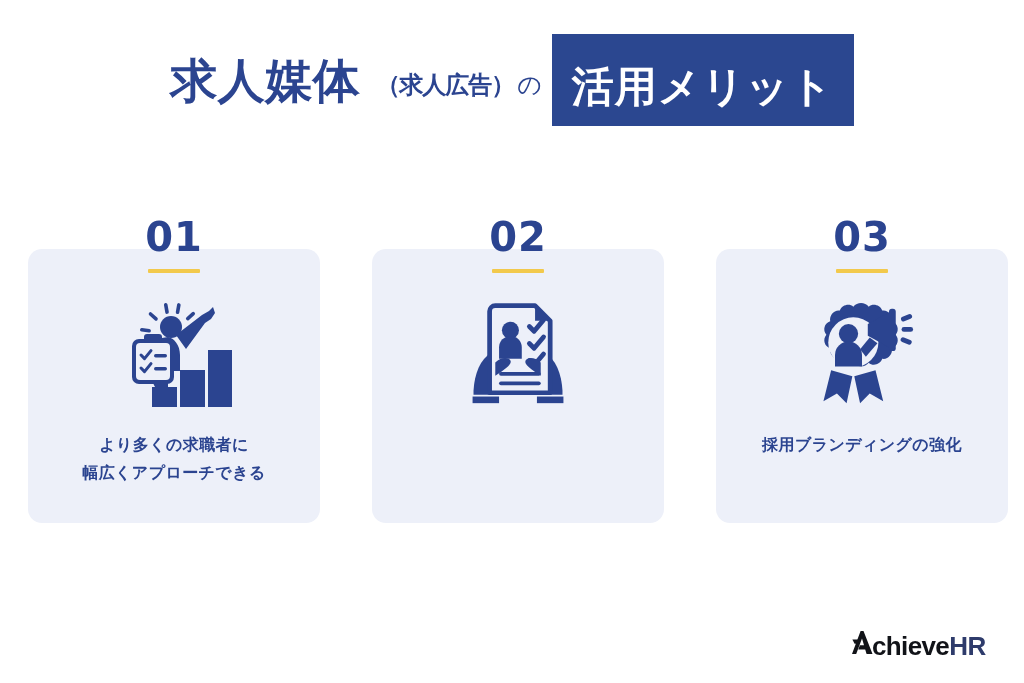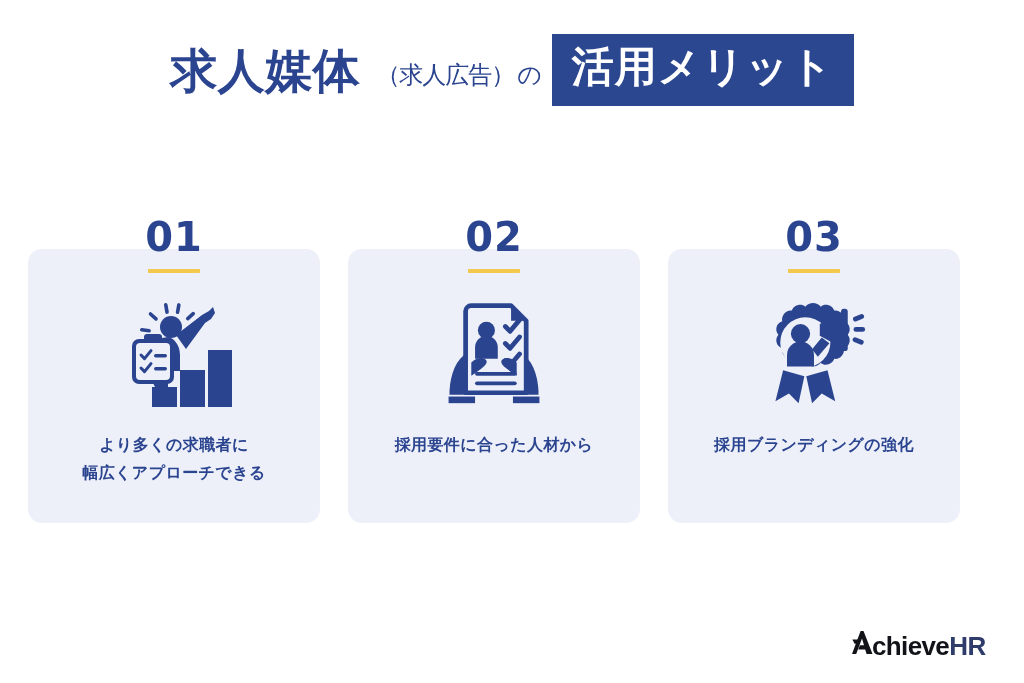--- a/index.html
+++ b/index.html
@@ -29,21 +29,21 @@
   }
   .title-main {
     font-size: 47px;
     font-weight: 700;
     color: #2b4490;
     letter-spacing: 0.5px;
     line-height: 1;
   }
   .title-paren {
     font-size: 24px;
-    font-weight: 400;
+    font-weight: 700;
     color: #2b4490;
     line-height: 1;
     margin-left: 16px;
     position: relative;
     top: 5px;
     letter-spacing: -1px;
   }
   .title-no {
     font-size: 24px;
     font-weight: 500;
@@ -53,33 +53,33 @@
     top: 5px;
     margin-left: 3px;
     margin-right: 10px;
   }
   .title-badge {
     background: #2b4790;
     color: #ffffff;
     font-size: 42px;
     font-weight: 700;
     line-height: 1;
-    padding: 12px 20px 18px 20px;
+    padding: 32px 20px 18px 20px;
     letter-spacing: 1px;
     display: inline-block;
   }
 
   
   .cards {
     position: absolute;
     left: 28px;
     top: 249px;
     width: 967px;
     display: flex;
-    gap: 28px;
+    gap: 52px;
   }
   .card-wrap {
     position: relative;
     width: 292px;
   }
   .card {
     width: 292px;
     height: 274px;
     background: #edf0f9;
     border-radius: 14px;
@@ -242,21 +242,20 @@
 
             <path d="M34 66 C40 60 48 60 50 64 C52 68 44 73 40 76 L34 80 Z"></path>
             <path d="M82 66 C76 60 68 60 66 64 C64 68 72 73 76 76 L82 80 Z"></path>
 
             <rect x="10" y="102" width="28" height="7"></rect>
             <rect x="78" y="102" width="28" height="7"></rect>
           </g>
         </svg>
       </div>
       <div class="card-text">
-        <div>採用要件に合った人材から</div>
       </div>
     </div>
   </div>
 
   <div class="card-wrap">
     <div class="card-number">03</div>
     <div class="card-number-rule"></div>
     <div class="card">
       <div class="card-icon">
         <svg viewBox="0 0 116 112" width="112" height="108" aria-hidden="true">

